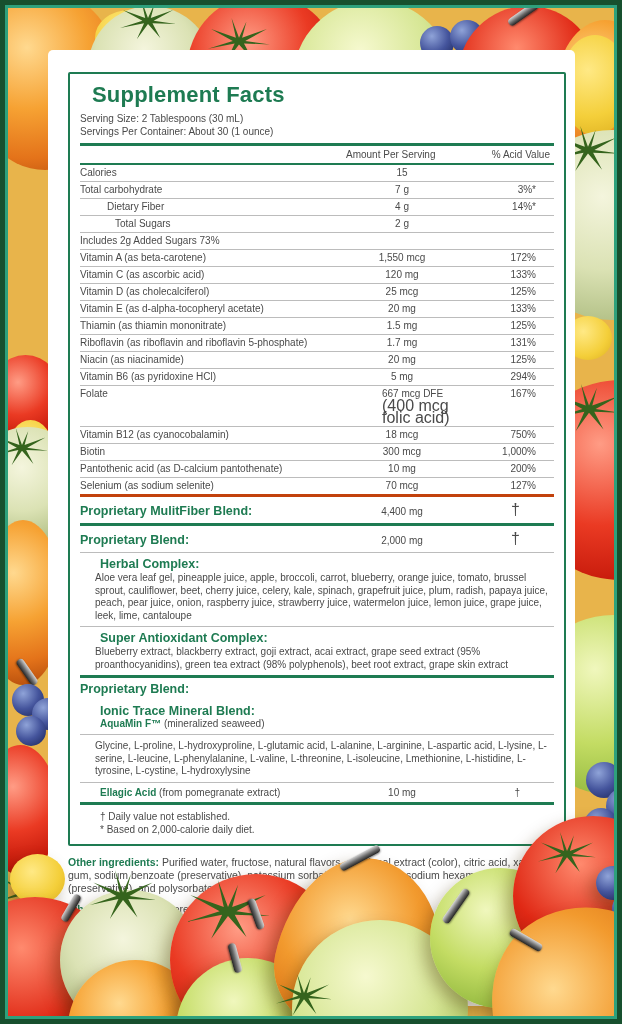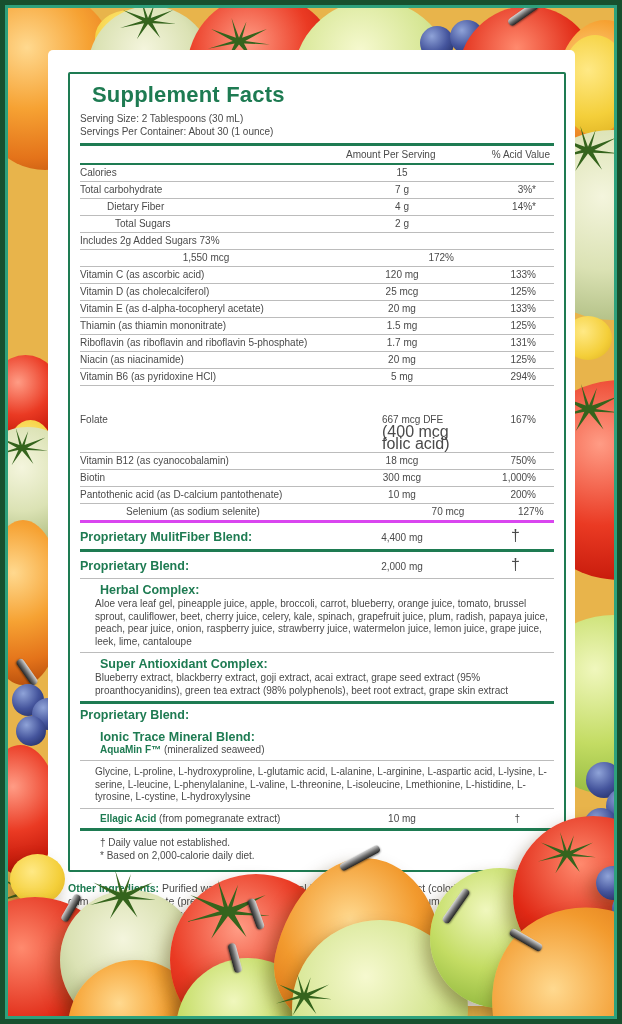--- a/index.html
+++ b/index.html
@@ -40,28 +40,28 @@
     padding:8px 10px 8px 10px;color:#4A4A4A;
   }
   .sf-title{margin:0 0 4px 12px;font-size:22px;font-weight:bold;color:#1E7B52;letter-spacing:.2px;}
   .serving{font-size:10px;line-height:13px;color:#4A4A4A;}
   .grid3{display:grid;grid-template-columns:252px 140px 1fr;align-items:baseline;}
   .hdr{border-top:3px solid #1E7B52;border-bottom:2px solid #1E7B52;margin-top:5px;padding:3px 0;font-size:10px;}
   .hdr .c-amt{text-align:left;padding-left:14px;}
   .hdr .c-dv{text-align:right;padding-right:4px;}
   .row{border-bottom:1px solid #BCBCBC;padding:2px 0;font-size:10px;line-height:12px;}
   .row.full{display:block;}
-  .row:last-child{border-bottom:none;margin-left:46px;}
+  .row:last-child{border-bottom:none;}
   .c-amt{text-align:center;}
-  .c-amt.two{text-align:left;padding-left:50px;margin-top:26px;}
+  .c-amt.two{text-align:left;padding-left:50px;}
   .amt2{font-size:16px;line-height:12px;}
   .c-dv{text-align:right;padding-right:18px;}
   .c-dv.dag{padding-right:34px;}
   
-  #blend-sections{border-top:3px solid #d946ef;}
+  #blend-sections{border-top:3px solid #c2410c;}
   .blend{padding:4px 0;}
   .rule-green{border-bottom:3px solid #1E7B52;}
   .rule-thin{border-bottom:1px solid #BCBCBC;}
   .btitle{font-size:12.5px;font-weight:bold;color:#1E7B52;}
   .bamt{font-size:10px;}
   .bsub{font-size:10px;line-height:13px;margin-top:2px;}
   .gbold{font-weight:bold;color:#1E7B52;}
   .ctitle{font-size:12.5px;font-weight:bold;color:#1E7B52;padding-left:20px;}
   .cbody{font-size:10px;line-height:12.5px;padding-left:15px;margin-top:1px;}
   .csub{font-size:10px;line-height:12px;padding-left:20px;}
@@ -146,20 +146,21 @@
             <div class="c-amt">4 g</div>
             <div class="c-dv">14%*</div>
           </div>
           <div class="row grid3">
             <div class="c-name" style="padding-left: 35px;">Total Sugars</div>
             <div class="c-amt">2 g</div>
             <div class="c-dv"></div>
           </div>
           <div class="row full">Includes 2g Added Sugars 73%</div>
           <div class="row grid3">
+            <div class="c-name">Vitamin A (as beta-carotene)</div>
             <div class="c-amt">1,550 mcg</div>
             <div class="c-dv">172%</div>
           </div>
           <div class="row grid3">
             <div class="c-name">Vitamin C (as ascorbic acid)</div>
             <div class="c-amt">120 mg</div>
             <div class="c-dv">133%</div>
           </div>
           <div class="row grid3">
             <div class="c-name">Vitamin D (as cholecalciferol)</div>

